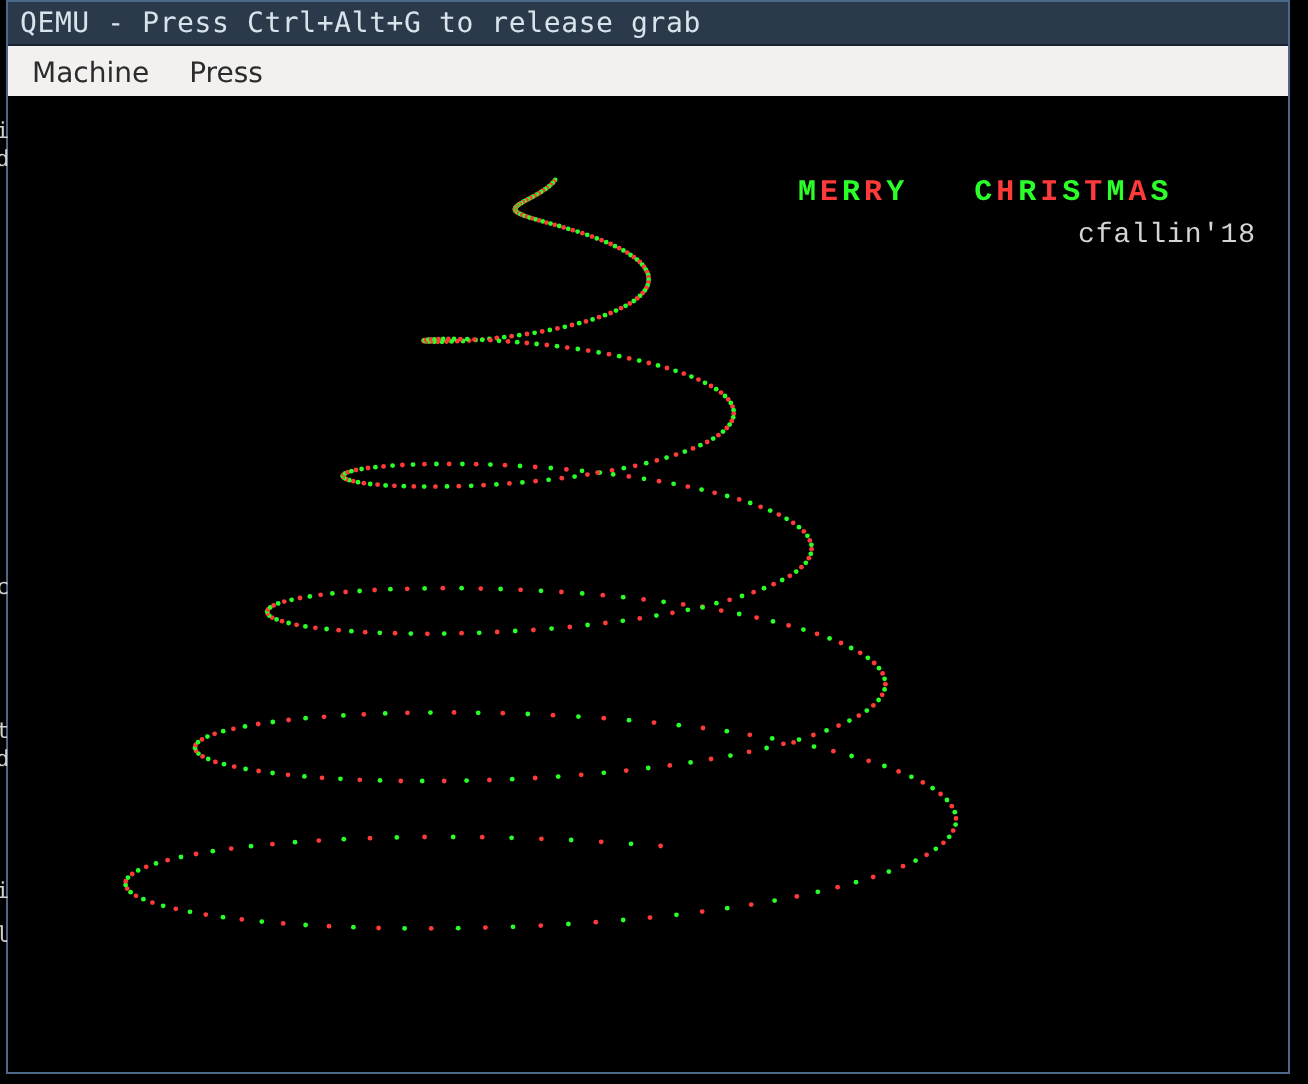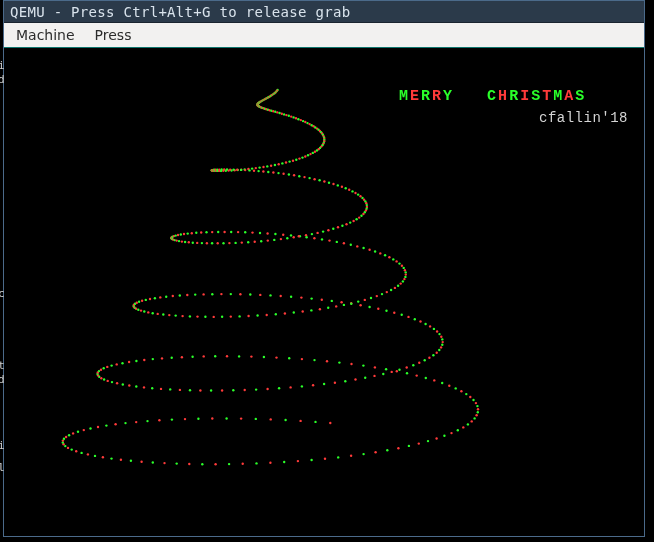--- a/index.html
+++ b/index.html
@@ -27,21 +27,21 @@
     line-height: 22px;
     padding-left: 6px;
     font-family: "DejaVu Sans Mono", "Liberation Mono", monospace;
     letter-spacing: 0.3px;
     border-bottom: 1px solid #1a2430;
     user-select: none;
   }
   .menubar {
     height: 29px;
     background: #f2f1f0;
-    border-bottom: 5px solid #0f766e;
+    border-bottom: 2px solid #0f766e;
     display: flex;
     align-items: center;
     padding-left: 8px;
     font-size: 14px;
     color: #2c2c2c;
   }
   .menu-item {
     padding: 2px 10px 2px 4px;
     margin-right: 6px;
     cursor: default;

